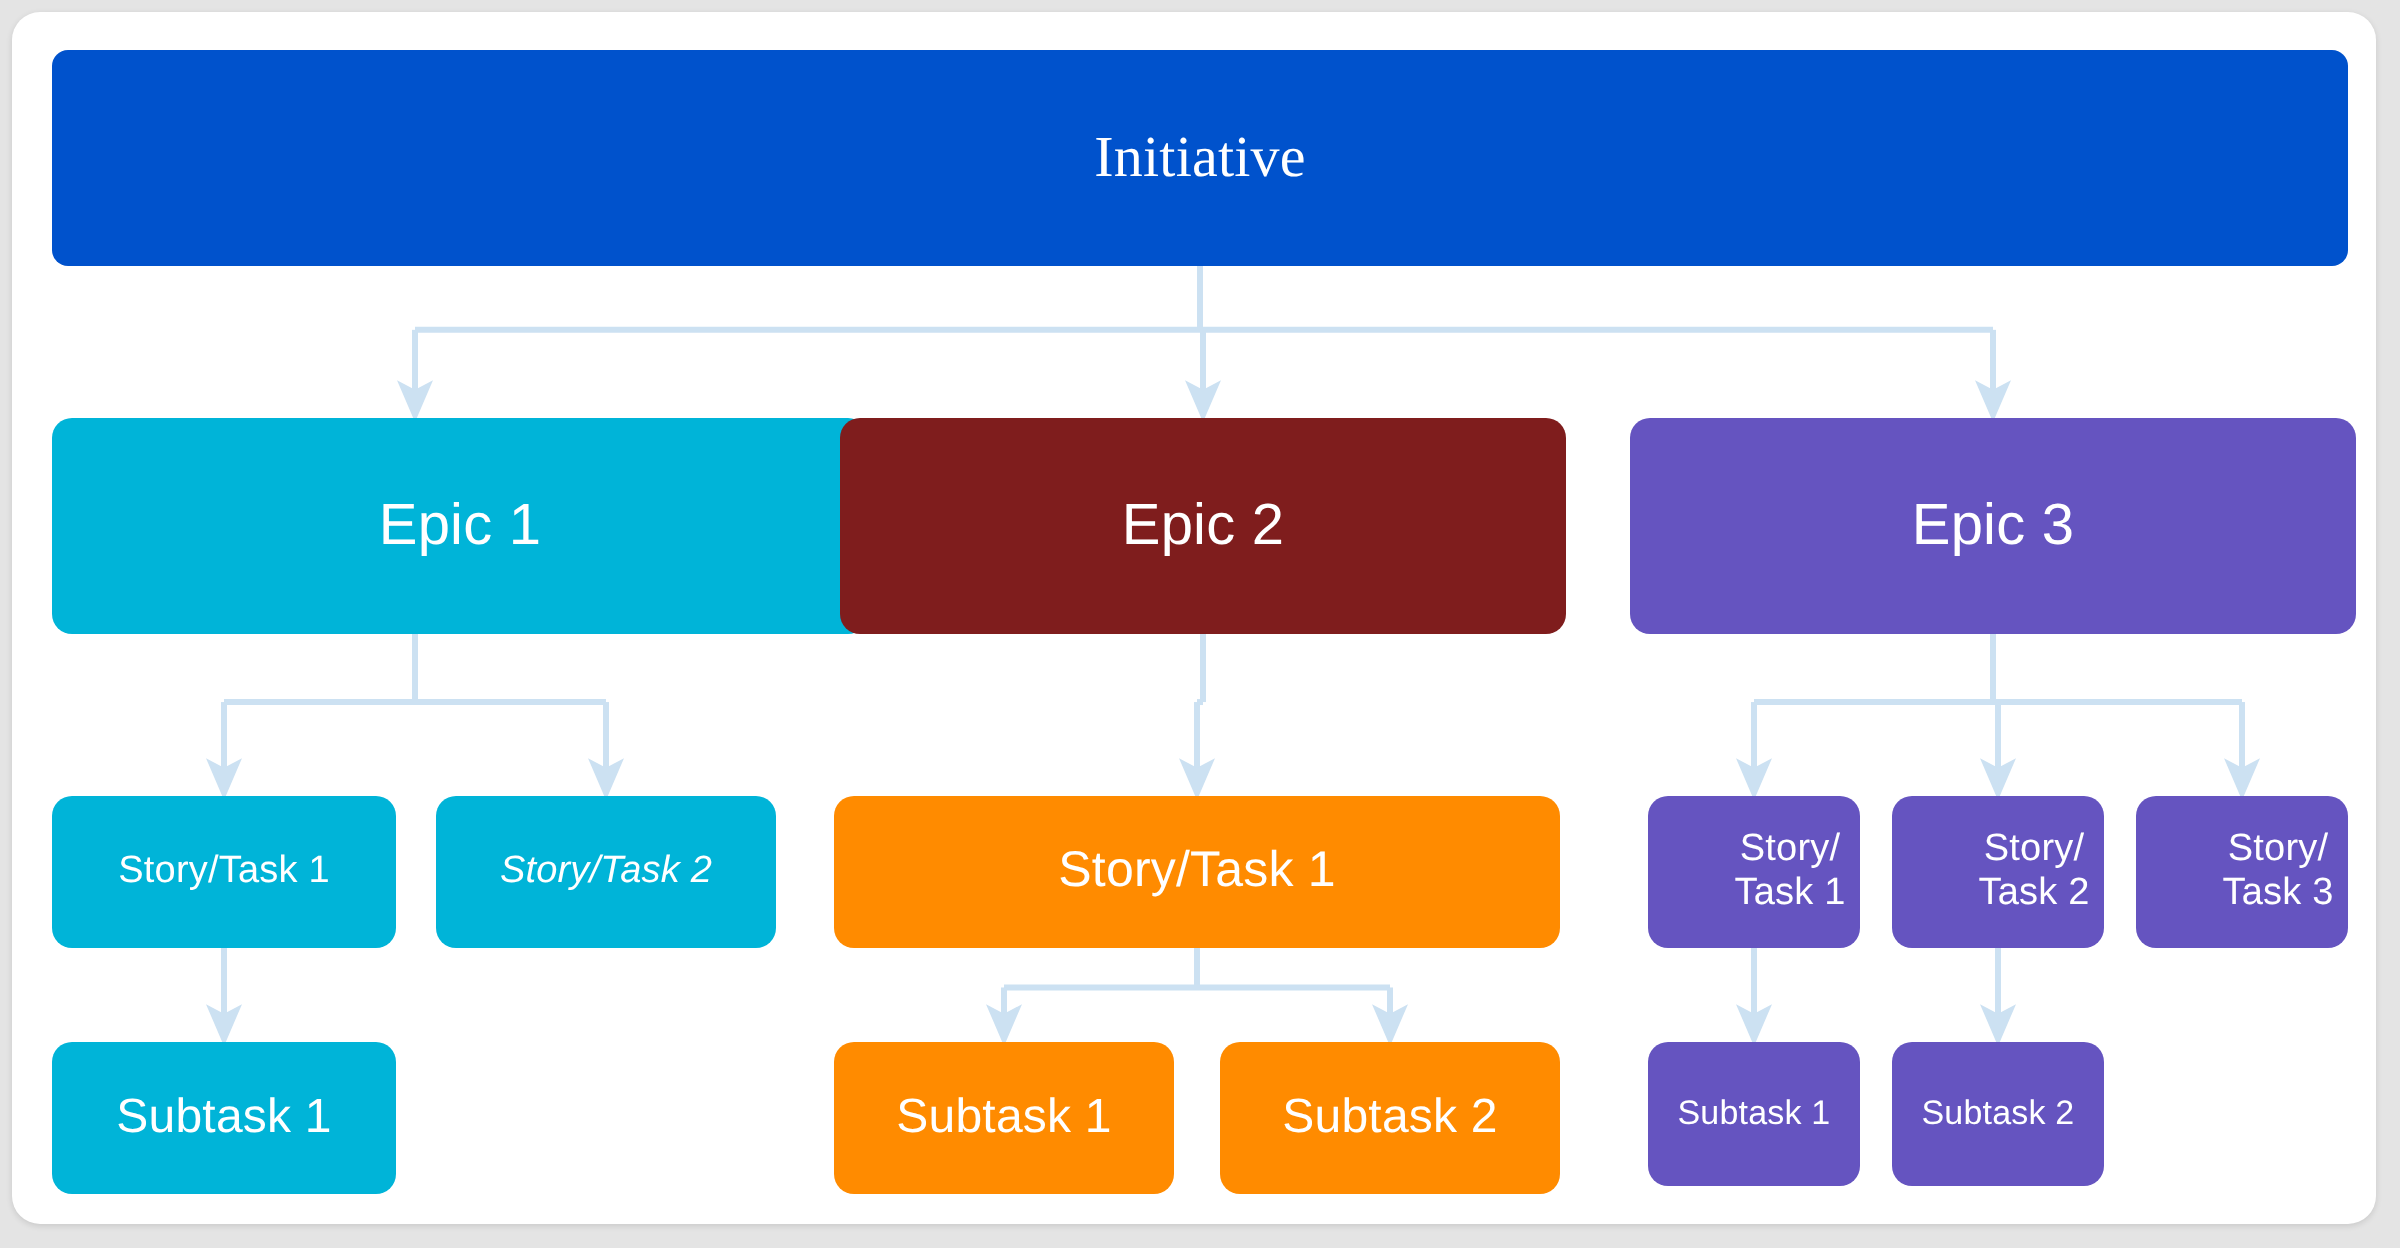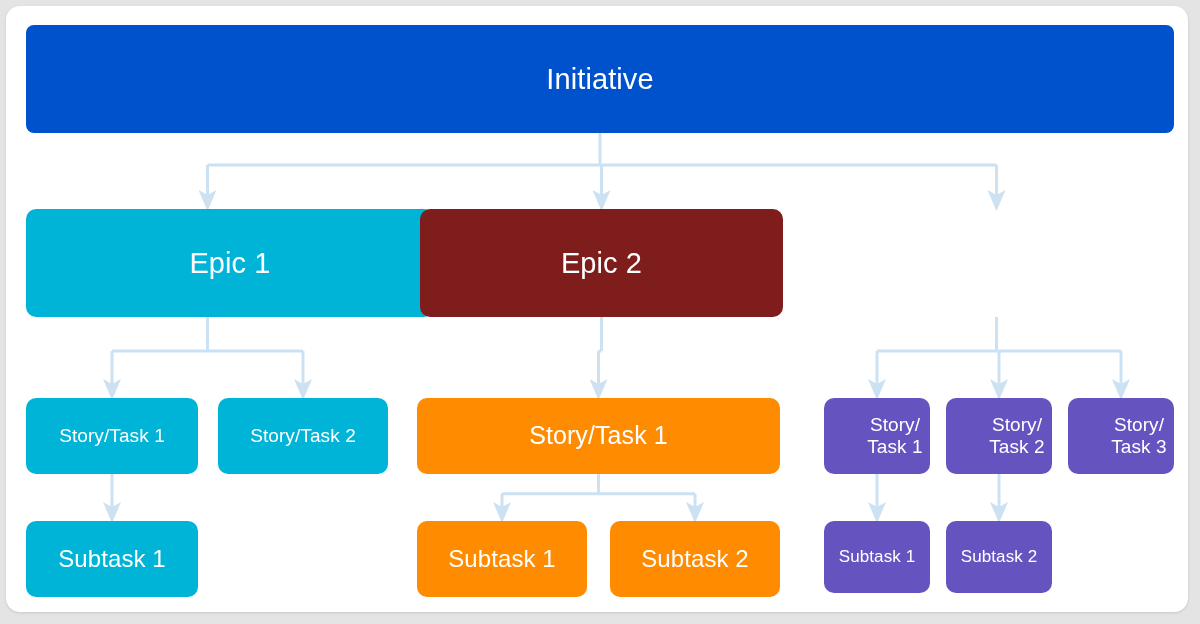--- a/index.html
+++ b/index.html
@@ -45,21 +45,21 @@
     justify-content: center;
     text-align: center;
     color: #ffffff;
     border-radius: 10px;
     box-sizing: border-box;
     line-height: 1.18;
     letter-spacing: 0.1px;
     white-space: pre-line;
     user-select: none;
   }
-  .node.initiative { border-radius: 8px; }
+  .node.initiative { border-radius: 8px; font-family: Liberation Serif, serif; }
   .lvl-initiative { font-size: 29px; }
   .lvl-epic       { font-size: 29px; }
   .lvl-story-wide { font-size: 25px; }
   .lvl-story-mid  { font-size: 19px; }
   .lvl-story-nar  { font-size: 19px; padding-left: 36px; }
   .lvl-sub-mid    { font-size: 24px; }
   .lvl-sub-nar    { font-size: 17px; }
 </style>
 </head>
 <body>
@@ -96,22 +96,23 @@
           <path d="M877,351.02 L877,389" stroke="#cce1f2" stroke-width="3" fill="none" marker-end="url(#arrowhead)"></path>
           <path d="M999,351.02 L999,389" stroke="#cce1f2" stroke-width="3" fill="none" marker-end="url(#arrowhead)"></path>
           <path d="M1121,351.02 L1121,389" stroke="#cce1f2" stroke-width="3" fill="none" marker-end="url(#arrowhead)"></path>
           <path d="M877,474 L877,512" stroke="#cce1f2" stroke-width="3" fill="none" marker-end="url(#arrowhead)"></path>
           <path d="M999,474 L999,512" stroke="#cce1f2" stroke-width="3" fill="none" marker-end="url(#arrowhead)"></path>
         </g>
     </svg>
   <div class="node lvl-initiative initiative" style="left: 26px; top: 25px; width: 1148px; height: 108px; background: rgb(0, 82, 204);">Initiative</div>
       <div class="node lvl-epic" style="left: 26px; top: 209px; width: 408px; height: 108px; background: rgb(0, 180, 216);">Epic 1</div>
       <div class="node lvl-epic" style="left: 420px; top: 209px; width: 363px; height: 108px; background: #7f1d1d;">Epic 2</div>
+      <div class="node lvl-epic" style="left: 815px; top: 209px; width: 363px; height: 108px; background: rgb(101, 84, 192);">Epic 3</div>
       <div class="node lvl-story-mid" style="left: 26px; top: 398px; width: 172px; height: 76px; background: rgb(0, 180, 216);">Story/Task 1</div>
-      <div class="node lvl-story-mid" style="left: 218px; top: 398px; width: 170px; height: 76px; background: rgb(0, 180, 216);">Story/Task 2</div>
+      <div class="node lvl-story-mid" style="left: 218px; top: 398px; width: 170px; height: 76px; background: rgb(0, 180, 216); font-style: italic;">Story/Task 2</div>
       <div class="node lvl-sub-mid" style="left: 26px; top: 521px; width: 172px; height: 76px; background: rgb(0, 180, 216);">Subtask 1</div>
       <div class="node lvl-story-wide" style="left: 417px; top: 398px; width: 363px; height: 76px; background: rgb(255, 139, 0);">Story/Task 1</div>
       <div class="node lvl-sub-mid" style="left: 417px; top: 521px; width: 170px; height: 76px; background: rgb(255, 139, 0);">Subtask 1</div>
       <div class="node lvl-sub-mid" style="left: 610px; top: 521px; width: 170px; height: 76px; background: rgb(255, 139, 0);">Subtask 2</div>
       <div class="node lvl-story-nar" style="left: 824px; top: 398px; width: 106px; height: 76px; background: rgb(101, 84, 192);">Story/
 Task 1</div>
       <div class="node lvl-story-nar" style="left: 946px; top: 398px; width: 106px; height: 76px; background: rgb(101, 84, 192);">Story/
 Task 2</div>
       <div class="node lvl-story-nar" style="left: 1068px; top: 398px; width: 106px; height: 76px; background: rgb(101, 84, 192);">Story/
 Task 3</div>

